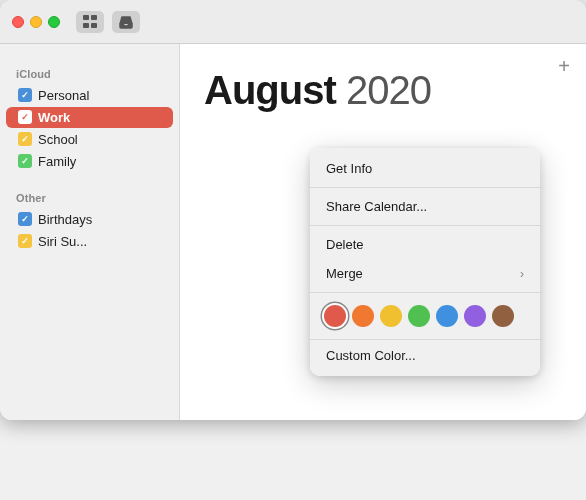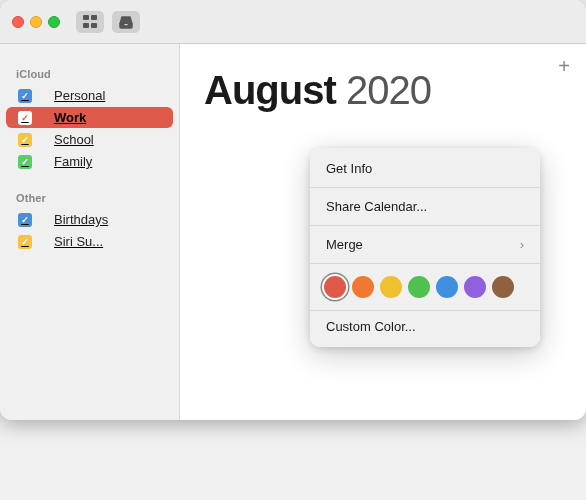--- a/index.html
+++ b/index.html
@@ -97,37 +97,36 @@
       font-weight: 600;
       color: #888;
       padding: 4px 16px;
       text-transform: none;
       letter-spacing: 0.01em;
       margin-top: 8px;
     }
 
     .sidebar-item {
       display: flex;
-      align-items: flex-end;
+      align-items: flex-start;
       padding: 3px 12px;
-      gap: 22px;
+      gap: 6px;
       cursor: pointer;
       border-radius: 6px;
       margin: 1px 6px;
       position: relative;
-      text-decoration: underline;
     }
 
     .sidebar-item.active {
       background: #e05a4b;
       border-radius: 6px;
     }
 
     .sidebar-item.active .item-label {
-      color: #000000;
+      color: #ffffff;
       font-weight: 600;
     }
 
     .checkbox {
       width: 14px;
       height: 14px;
       border-radius: 3px;
       display: flex;
       align-items: center;
       justify-content: center;
@@ -336,20 +335,23 @@
       <div class="context-menu">
         <div class="menu-item">
           <span>Get Info</span>
         </div>
         <div class="menu-separator"></div>
         <div class="menu-item">
           <span>Share Calendar...</span>
         </div>
         <div class="menu-separator"></div>
         <div class="menu-item">
+          <span>Delete</span>
+        </div>
+        <div class="menu-item">
           <span>Merge</span>
           <span class="chevron">›</span>
         </div>
         <div class="menu-separator"></div>
         <div class="color-row">
           <div class="color-dot red selected"></div>
           <div class="color-dot orange"></div>
           <div class="color-dot yellow"></div>
           <div class="color-dot green"></div>
           <div class="color-dot blue"></div>

